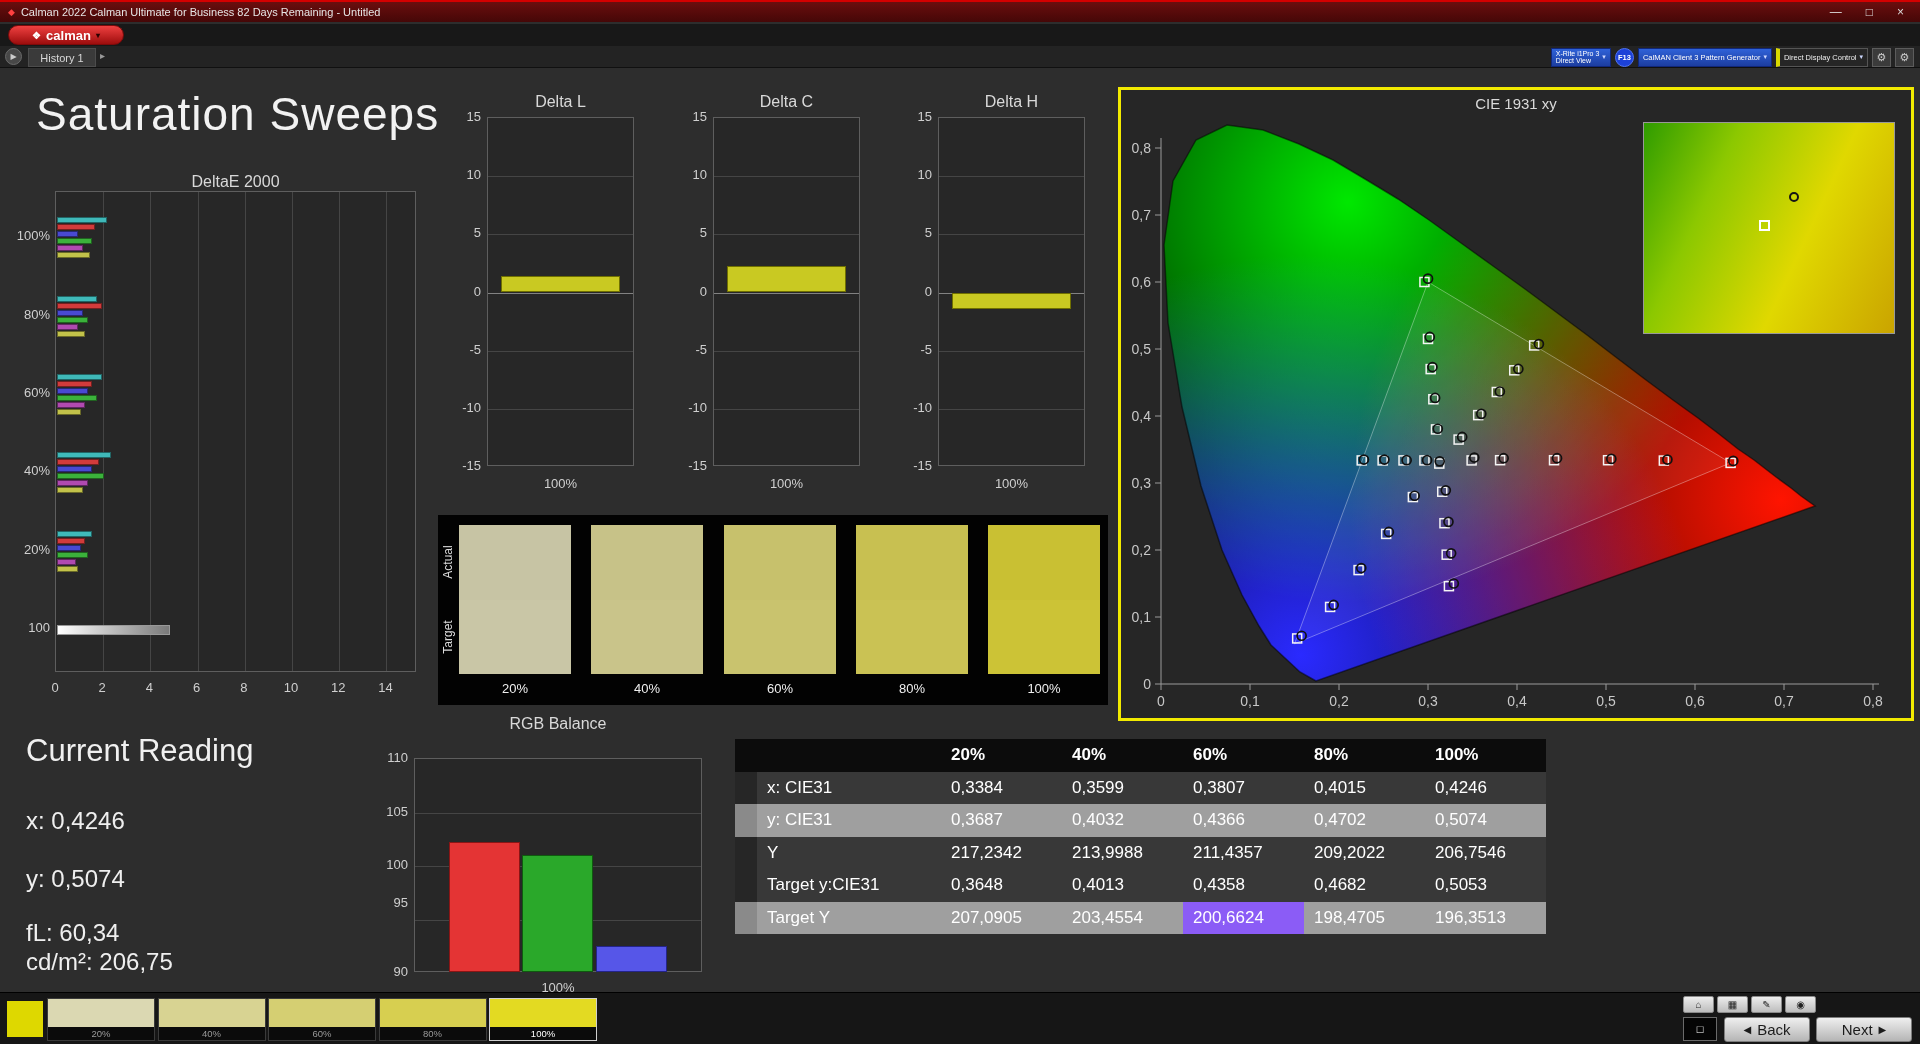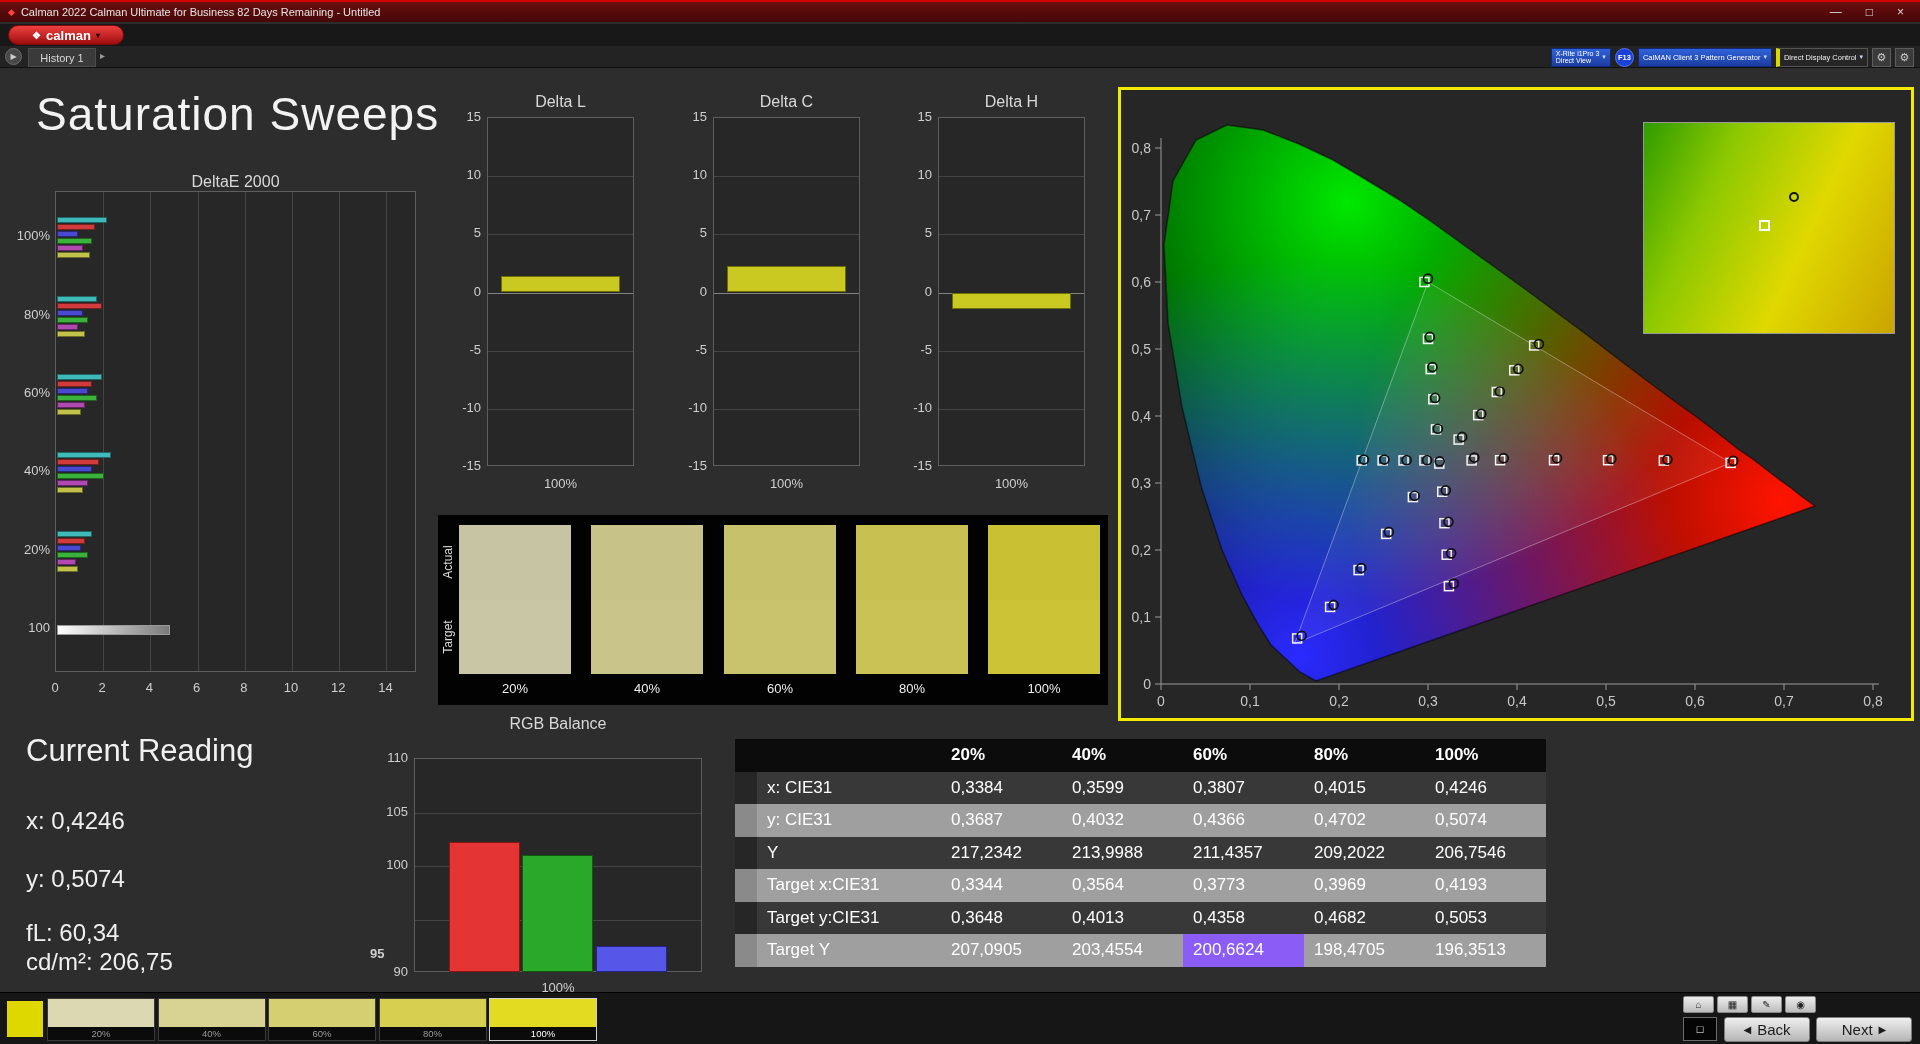--- a/index.html
+++ b/index.html
@@ -157,20 +157,21 @@
         </div>
         <div style="position: absolute; left: 418px; top: 166px; width: 112px; text-align: center; color: rgb(239, 239, 239); font-size: 13px;">80%</div>
         <div style="position: absolute; left: 550px; top: 10px; width: 112px; height: 149px; display: flex; flex-direction: column;">
           <div style="height: 75px; background: rgb(201, 192, 51);"></div>
           <div style="height: 74px; background: rgb(204, 195, 54);"></div>
         </div>
         <div style="position: absolute; left: 550px; top: 166px; width: 112px; text-align: center; color: rgb(239, 239, 239); font-size: 13px;">100%</div>
       </div>
 
     <div class="cie-panel">
+      <div class="cie-title">CIE 1931 xy</div>
       <svg id="cie-svg" width="790" height="628">
           <defs>
             <clipPath id="cieClip">
               <path d="M195,591 L179,582 L150,555 L138,536 L121,505 L101,460 L80,396 L61,317 L47,233 L43,155 L52,91 L75,50 L106,35 L142,40 L178,54 L212,70 L244,89 L277,109 L308,130 L340,153 L372,176 L404,199 L435,222 L466,245 L496,268 L525,290 L552,310 L577,328 L598,344 L617,359 L633,370 L655,387 L670,398 L680,406 L694,416 Z"></path>
             </clipPath>
             <radialGradient id="gG" cx="227" cy="112" r="400" gradientUnits="userSpaceOnUse">
               <stop offset="0%" stop-color="#00e800"></stop>
               <stop offset="100%" stop-color="#000000"></stop>
             </radialGradient>
             <radialGradient id="gR" cx="660" cy="410" r="430" gradientUnits="userSpaceOnUse">
@@ -335,29 +336,20 @@
         <div class="trow">
           <div class="tcell" style="width: 22px; background: rgb(38, 38, 38); font-weight: normal; padding-left: 0px;"></div>
           <div class="tcell" style="width: 184px; background: rgb(56, 56, 56); font-weight: normal; padding-left: 10px;">Y</div>
           <div class="tcell" style="width: 121px; background: rgb(56, 56, 56); font-weight: normal; padding-left: 10px;">217,2342</div>
           <div class="tcell" style="width: 121px; background: rgb(56, 56, 56); font-weight: normal; padding-left: 10px;">213,9988</div>
           <div class="tcell" style="width: 121px; background: rgb(56, 56, 56); font-weight: normal; padding-left: 10px;">211,4357</div>
           <div class="tcell" style="width: 121px; background: rgb(56, 56, 56); font-weight: normal; padding-left: 10px;">209,2022</div>
           <div class="tcell" style="width: 121px; background: rgb(56, 56, 56); font-weight: normal; padding-left: 10px;">206,7546</div>
         </div>
         <div class="trow">
-          <div class="tcell" style="width: 22px; background: rgb(138, 138, 138); font-weight: normal; padding-left: 0px;"></div>
-          <div class="tcell" style="width: 184px; background: rgb(159, 159, 159); font-weight: normal; padding-left: 10px;">Target x:CIE31</div>
-          <div class="tcell" style="width: 121px; background: rgb(159, 159, 159); font-weight: normal; padding-left: 10px;">0,3344</div>
-          <div class="tcell" style="width: 121px; background: rgb(159, 159, 159); font-weight: normal; padding-left: 10px;">0,3564</div>
-          <div class="tcell" style="width: 121px; background: rgb(159, 159, 159); font-weight: normal; padding-left: 10px;">0,3773</div>
-          <div class="tcell" style="width: 121px; background: rgb(159, 159, 159); font-weight: normal; padding-left: 10px;">0,3969</div>
-          <div class="tcell" style="width: 121px; background: rgb(159, 159, 159); font-weight: normal; padding-left: 10px;">0,4193</div>
-        </div>
-        <div class="trow">
           <div class="tcell" style="width: 22px; background: rgb(38, 38, 38); font-weight: normal; padding-left: 0px;"></div>
           <div class="tcell" style="width: 184px; background: rgb(56, 56, 56); font-weight: normal; padding-left: 10px;">Target y:CIE31</div>
           <div class="tcell" style="width: 121px; background: rgb(56, 56, 56); font-weight: normal; padding-left: 10px;">0,3648</div>
           <div class="tcell" style="width: 121px; background: rgb(56, 56, 56); font-weight: normal; padding-left: 10px;">0,4013</div>
           <div class="tcell" style="width: 121px; background: rgb(56, 56, 56); font-weight: normal; padding-left: 10px;">0,4358</div>
           <div class="tcell" style="width: 121px; background: rgb(56, 56, 56); font-weight: normal; padding-left: 10px;">0,4682</div>
           <div class="tcell" style="width: 121px; background: rgb(56, 56, 56); font-weight: normal; padding-left: 10px;">0,5053</div>
         </div>
         <div class="trow">
           <div class="tcell" style="width: 22px; background: rgb(138, 138, 138); font-weight: normal; padding-left: 0px;"></div>
@@ -472,21 +464,21 @@
         <div class="hline" style="left: 0px; top: 53.5px; width: 100%; height: 1px;"></div>
         <div class="hline" style="left: 0px; top: 107px; width: 100%; height: 1px;"></div>
         <div class="hline" style="left: 0px; top: 160.5px; width: 100%; height: 1px;"></div>
         <div class="bar" style="left: 34px; top: 83.46px; width: 71px; height: 129.54px; background: rgb(228, 52, 52); border: 1px solid rgb(138, 21, 21);"></div>
         <div class="bar" style="left: 107px; top: 96.3px; width: 71px; height: 116.7px; background: rgb(42, 168, 42); border: 1px solid rgb(15, 90, 15);"></div>
         <div class="bar" style="left: 181px; top: 187.25px; width: 71px; height: 25.75px; background: rgb(86, 86, 232); border: 1px solid rgb(36, 36, 138);"></div>
       </div>
       <div class="axis-label" style="left: 370px; top: 683px; width: 38px; text-align: right;">110</div>
       <div class="axis-label" style="left: 370px; top: 736.5px; width: 38px; text-align: right;">105</div>
       <div class="axis-label" style="left: 370px; top: 790px; width: 38px; text-align: right;">100</div>
-      <div class="axis-label" style="left: 370px; top: 879px; width: 38px;  font-weight: bold;">95</div>
+      <div class="axis-label" style="left: 370px; top: 828px; width: 38px; text-align: right;">95</div>
       <div class="axis-label" style="left: 370px; top: 897px; width: 38px; text-align: right;">90</div>
     </div>
 
   <div class="footer" id="footer">
     <div class="active-swatch"></div>
 
     <div class="tool-btn" style="left:1683px;">
       <span>⌂</span>
     </div>
     <div class="tool-btn" style="left:1717px;">

